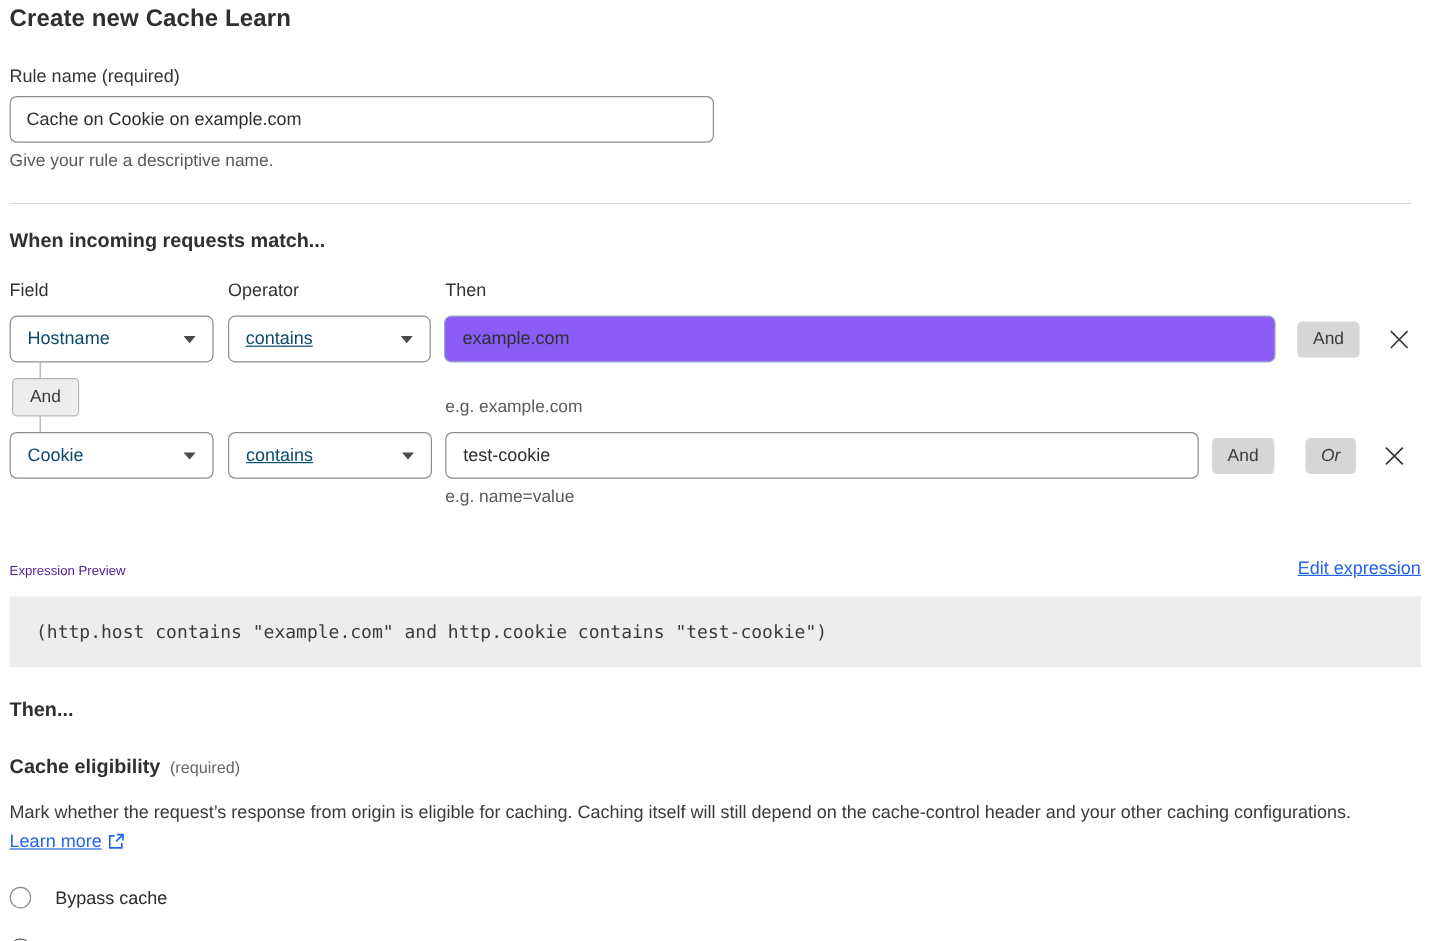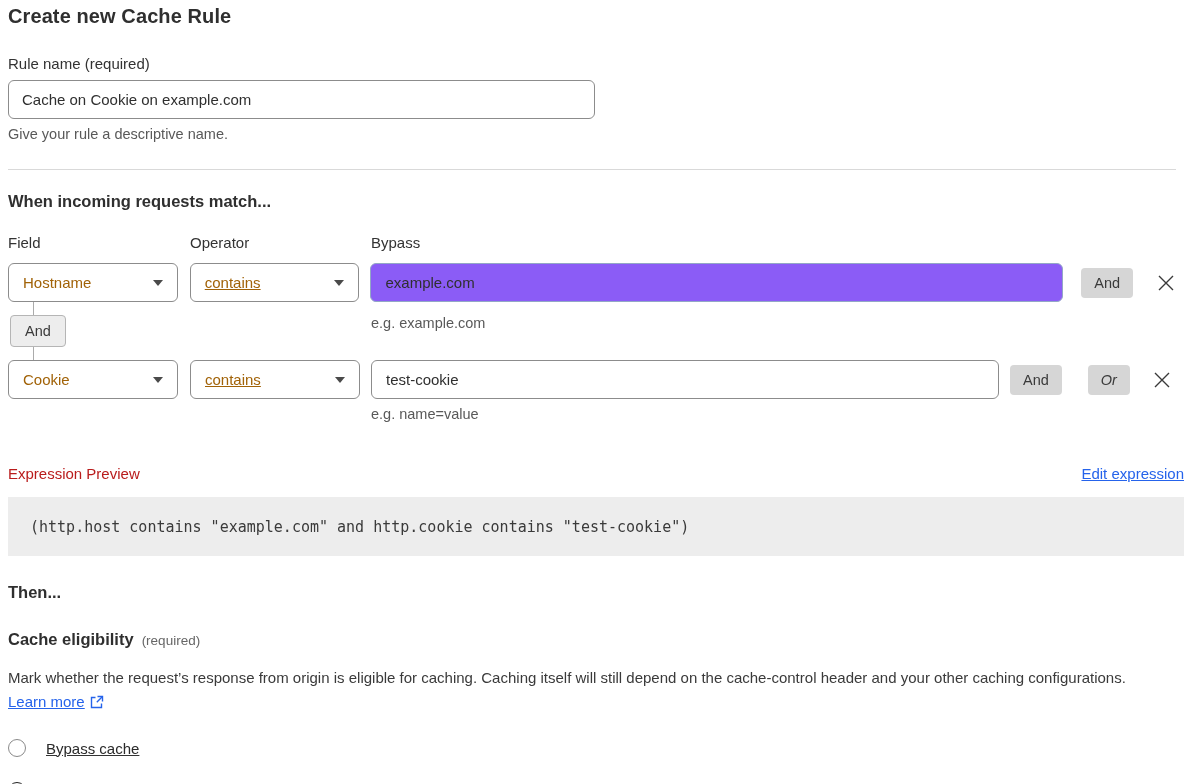--- a/index.html
+++ b/index.html
@@ -29,21 +29,21 @@
 
   .col-headers { display: flex; margin-top: 23px; font-size: 15px; color: #333; }
   .col-field { width: 170px; }
   .col-operator { width: 170px; margin-left: 12px; }
   .col-value { margin-left: 11px; }
 
   .match-row { display: flex; align-items: center; margin-top: 12px; height: 39px; }
   .select {
     width: 170px; height: 39px; border: 1px solid #8c8c8c; border-radius: 6px;
     background: #fff; display: flex; align-items: center; justify-content: space-between;
-    padding: 0 14px; font-size: 15px; color: #a16207; cursor: pointer;
+    padding: 0 14px; font-size: 15px; color: #0c4a6e; cursor: pointer;
   }
   .select + .select { margin-left: 12px; text-decoration: underline; }
   .chevron {
     width: 0; height: 0; border-left: 5px solid transparent;
     border-right: 5px solid transparent; border-top: 6px solid #4a4a4a;
   }
   .value-input {
     height: 39px; border: 1px solid #8c8c8c; border-radius: 6px; margin-left: 11px;
     padding: 0 14px; font-size: 15px; color: #2f2f2f; background: #fff;
     font-family: "Liberation Sans", sans-serif; outline: none;
@@ -67,73 +67,73 @@
   .row1-x { margin-left: 23px; }
   .row2-x { margin-left: 22px; }
 
   .between-rows { position: relative; height: 58px; }
   .connector-line { position: absolute; left: 25px; top: 0; width: 1px; height: 58px; background: #ababab; }
   .connector-chip {
     position: absolute; left: 2px; top: 13px; height: 32px; padding: 0 14px;
     background: #ededed; border: 1px solid #b5b5b5; border-radius: 4px;
     font-size: 14.5px; color: #3a3a3a; display: flex; align-items: center; cursor: pointer;
   }
-  .hint-row1 { position: absolute; left: 363px; top: 6px; }
+  .hint-row1 { position: absolute; left: 363px; top: 22px; }
   .hint-row2 { margin-left: 363px; margin-top: 7px; }
 
   .expr-header { display: flex; justify-content: space-between; align-items: flex-end; margin-top: 43px; width: 1176px; }
-  .expr-label { font-size: 15px; color: #b91c1c; }
+  .expr-label { font-size: 11px; color: #4c1d95; }
   .link { color: #2563eb; font-size: 15px; text-decoration: underline; cursor: pointer; text-align: center; }
   .code-block {
     width: 1176px; height: 59px; margin-top: 15px; background: #ededed;
     display: flex; align-items: center; padding-left: 22px;
   }
   .code-text { font-family: "DejaVu Sans Mono", monospace; font-size: 15px; color: #3a3a3a; }
 
   .then-heading { margin-top: 27px; }
 
   .eligibility-heading-row { display: flex; align-items: baseline; margin-top: 28px; }
   .required-note { font-size: 13.5px; color: #666; margin-left: 8px; font-weight: 400; }
 
   .description { margin-top: 17px; font-size: 15px; line-height: 24px; color: #3a3a3a; width: 1160px; }
   .learn-more { font-size: 15px; }
   .ext-icon { margin-left: 5px; vertical-align: -2px; }
 
-  .radio-option { display: flex; align-items: center; margin-top: 25px; cursor: pointer; text-decoration: underline; }
+  .radio-option { display: flex; align-items: center; margin-top: 25px; cursor: pointer; }
   .radio {
     width: 18px; height: 18px; border-radius: 50%; border: 1.5px solid #8a8a8a;
     background: #fff; flex: none; position: relative;
   }
   .radio-option.selected .radio { border-color: #1f1f1f; }
   .radio-option.selected .radio::after {
     content: ""; position: absolute; left: 50%; top: 50%; transform: translate(-50%,-50%);
     width: 9px; height: 9px; border-radius: 50%; background: #1f1f1f;
   }
   .radio-label { margin-left: 20px; font-size: 15px; color: #2a2a2a; }
   .radio-option.selected .radio-label { font-weight: 700; }
 </style>
 </head>
 <body>
 
 <div class="page">
 
-  <h1 class="page-title">Create new Cache Rule</h1>
+  <h1 class="page-title">Create new Cache Learn</h1>
 
   <div class="field-label">Rule name (required)</div>
   <input class="text-input" type="text" value="Cache on Cookie on example.com" style="">
   <div class="helper">Give your rule a descriptive name.</div>
 
   <hr class="divider">
 
   <h2 class="section-heading match-heading">When incoming requests match...</h2>
 
   <div class="col-headers">
     <div class="col-field">Field</div>
     <div class="col-operator">Operator</div>
-    <div class="col-value">Bypass</div>
+    <div class="col-value">Then</div>
   </div>
 
   <div class="match-row">
     <div class="select">
       <span>Hostname</span>
       <span class="chevron"></span>
     </div>
     <div class="select">
       <span>contains</span>
       <span class="chevron"></span>

